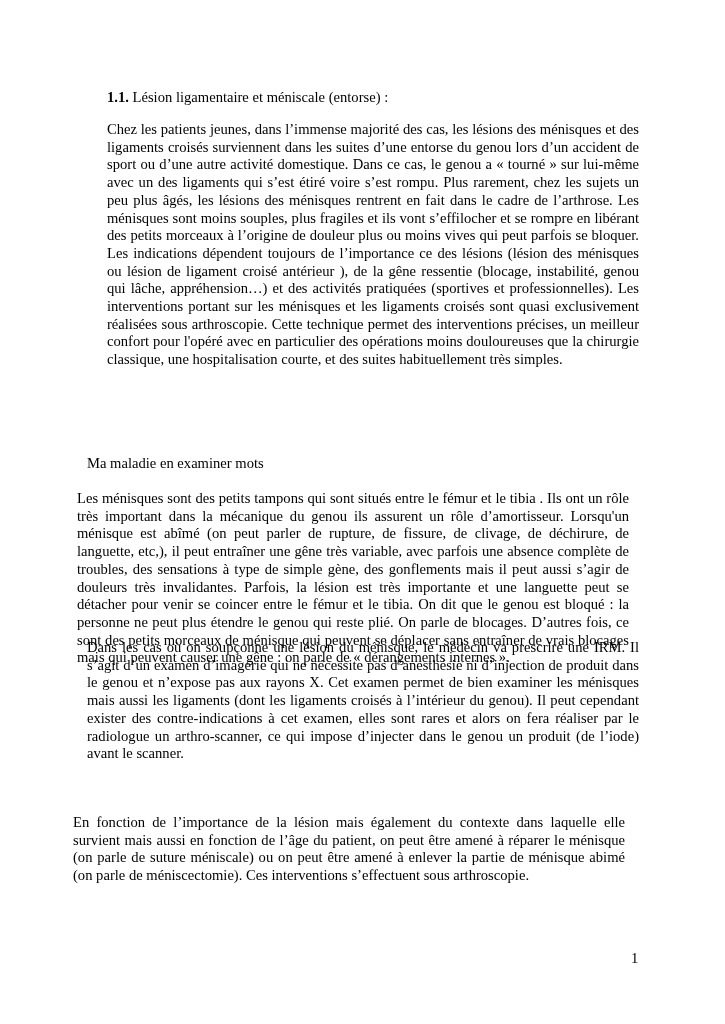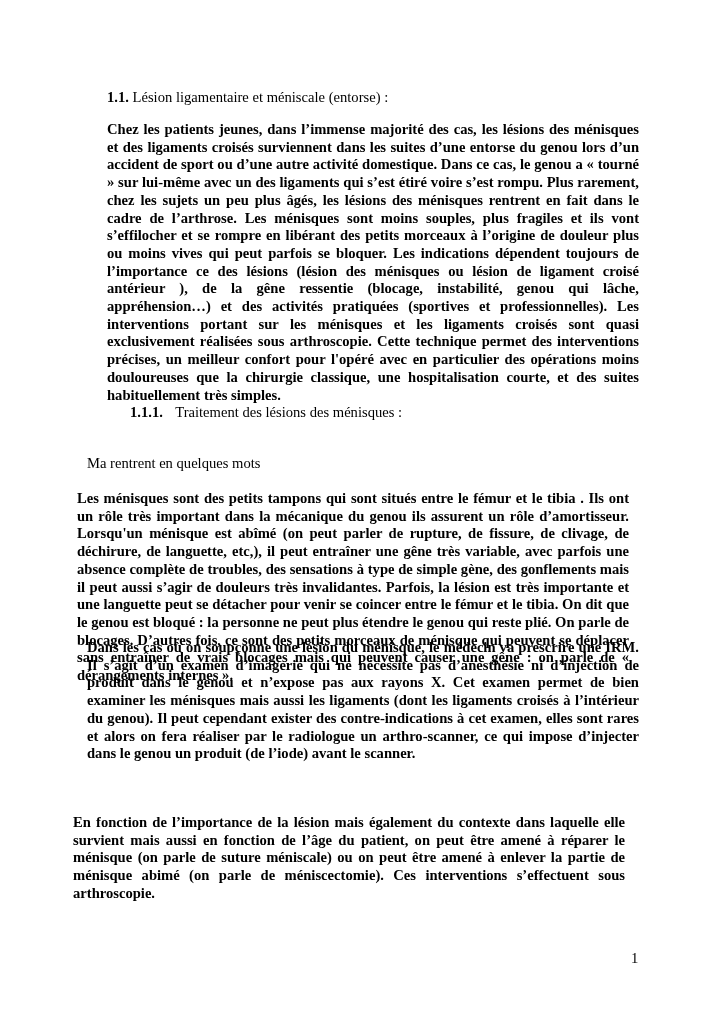--- a/index.html
+++ b/index.html
@@ -28,21 +28,20 @@
       left: 107px;
       top: 89px;
       white-space: nowrap;
       text-align: center;
     }
     .h1 .num { font-weight: bold; }
     .p {
       position: absolute;
       text-align: justify;
       text-align-last: left;
-      font-weight: bold;
     }
     .p1 {
       left: 107px;
       top: 121px;
       width: 532px;
     }
     .h2 {
       position: absolute;
       left: 130px;
       top: 404px;
@@ -69,25 +68,21 @@
 
 <div class="page">
 
   <div class="h1">
     <span class="num">1.1.</span>
     <span>Lésion ligamentaire et méniscale (entorse) :</span>
   </div>
 
   <div class="p p1">Chez les patients jeunes, dans l’immense majorité des cas, les lésions des ménisques et des ligaments croisés surviennent dans les suites d’une entorse du genou lors d’un accident de sport ou d’une autre activité domestique. Dans ce cas, le genou a « tourné » sur lui-même avec un des ligaments qui s’est étiré voire s’est rompu. Plus rarement, chez les sujets un peu plus âgés, les lésions des ménisques rentrent en fait dans le cadre de l’arthrose. Les ménisques sont moins souples, plus fragiles et ils vont s’effilocher et se rompre en libérant des petits morceaux à l’origine de douleur plus ou moins vives qui peut parfois se bloquer. Les indications dépendent toujours de l’importance ce des lésions (lésion des ménisques ou lésion de ligament croisé antérieur ), de la gêne ressentie (blocage, instabilité, genou qui lâche, appréhension…) et des activités pratiquées (sportives et professionnelles). Les interventions portant sur les ménisques et les ligaments croisés sont quasi exclusivement réalisées sous arthroscopie. Cette technique permet des interventions précises, un meilleur confort pour l'opéré avec en particulier des opérations moins douloureuses que la chirurgie classique, une hospitalisation courte, et des suites habituellement très simples.</div>
 
-  <div class="h2">
-    <span class="num">1.1.1.</span>
-    <span>Traitement des lésions des ménisques :</span>
-  </div>
 
-  <div class="subtitle">Ma rentrent en quelques mots</div>
+  <div class="subtitle">Ma maladie en examiner mots</div>
 
   <div class="p p2">Les ménisques sont des petits tampons qui sont situés entre le fémur et le tibia . Ils ont un rôle très important dans la mécanique du genou ils assurent un rôle d’amortisseur. Lorsqu'un ménisque est abîmé (on peut parler de rupture, de fissure, de clivage, de déchirure, de languette, etc,), il peut entraîner une gêne très variable, avec parfois une absence complète de troubles, des sensations à type de simple gène, des gonflements mais il peut aussi s’agir de douleurs très invalidantes. Parfois, la lésion est très importante et une languette peut se détacher pour venir se coincer entre le fémur et le tibia. On dit que le genou est bloqué : la personne ne peut plus étendre le genou qui reste plié. On parle de blocages. D’autres fois, ce sont des petits morceaux de ménisque qui peuvent se déplacer sans entraîner de vrais blocages mais qui peuvent causer une gêne : on parle de « dérangements internes ».</div>
   <div class="p p3">Dans les cas où on soupçonne une lésion du ménisque, le médecin va prescrire une IRM. Il s’agit d’un examen d’imagerie qui ne nécessite pas d’anesthésie ni d’injection de produit dans le genou et n’expose pas aux rayons X. Cet examen permet de bien examiner les ménisques mais aussi les ligaments (dont les ligaments croisés à l’intérieur du genou).  Il peut cependant exister des contre-indications à cet examen, elles sont rares et alors on fera réaliser par le radiologue un arthro-scanner, ce qui impose d’injecter dans le genou un produit (de l’iode) avant le scanner.</div>
   <div class="p p4">En fonction de l’importance de la lésion mais également du contexte dans laquelle elle survient mais aussi en fonction de l’âge du patient, on peut être amené à réparer le ménisque (on parle de suture méniscale) ou on peut être amené à enlever la partie de ménisque abimé (on parle de méniscectomie). Ces interventions s’effectuent sous arthroscopie.</div>
 
   <div class="page-number">1</div>
 </div>
 
 </body></html>

